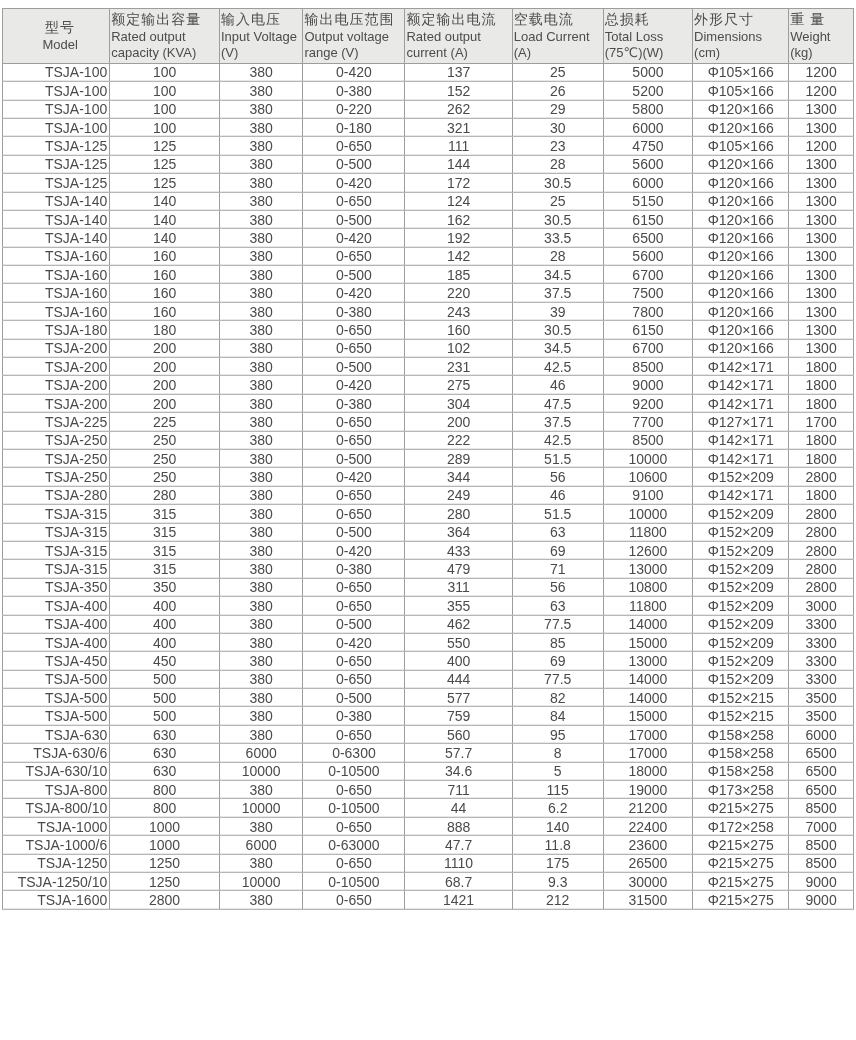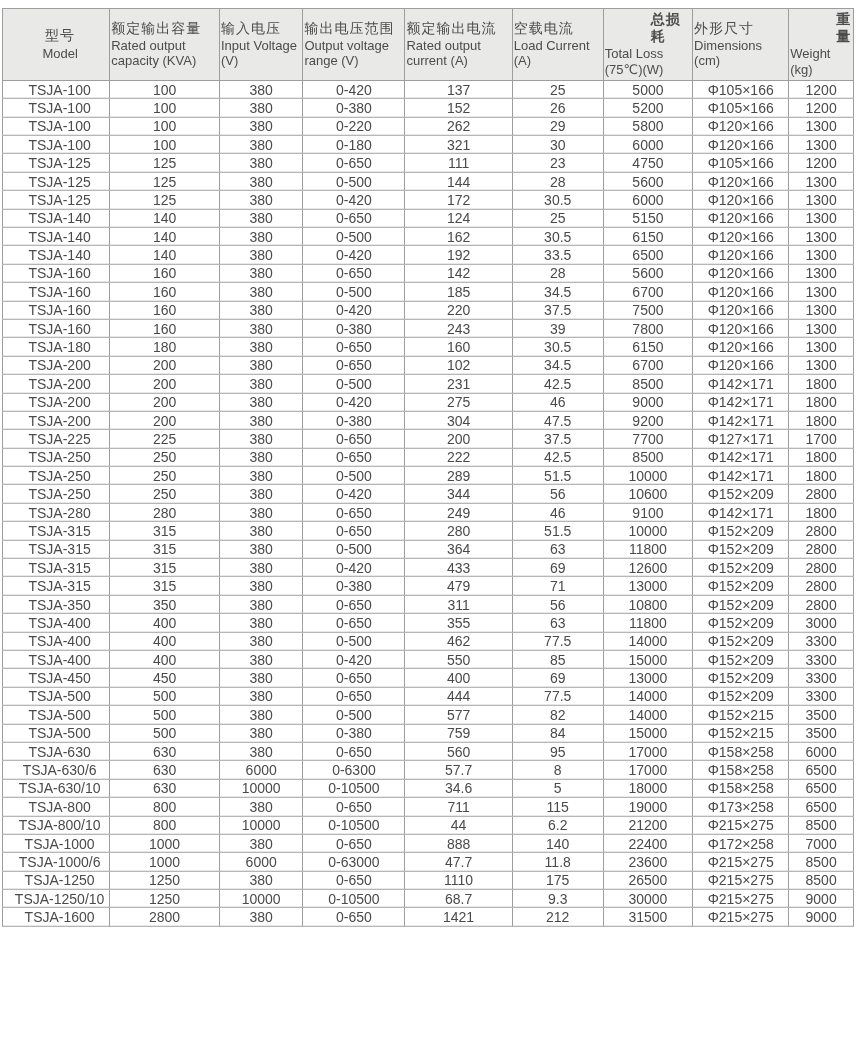--- a/index.html
+++ b/index.html
@@ -39,33 +39,33 @@
     padding: 2px 1px;
     text-align: left;
     white-space: normal;
     color: #4c4c4c;
   }
   thead th .zh {
     font-size: 14px;
     letter-spacing: 1px;
     margin-bottom: 1px;
   }
-  thead th .zh.bold { font-weight: bold; margin-left: 46px; }
+  thead th .zh.bold { font-weight: normal; }
   thead th.left { text-align: center; padding-left: 9px; }
   tbody td {
     height: 18.4px;
     text-align: center;
     font-size: 14px;
     padding: 0 2px;
     border-top: 1px solid #b6b6b6;
     border-bottom: 1px solid #b6b6b6;
     box-shadow: inset 0 -1px 0 #e8e8e8;
     background: #ffffff;
   }
-  tbody td.left { text-align: center; padding-left: 9px; }
+  tbody td.left { text-align: right; padding-left: 9px; }
   
   col.c1 { width: 12.6%; }
   col.c2 { width: 12.9%; }
   col.c3 { width: 9.8%;  }
   col.c4 { width: 12.0%; }
   col.c5 { width: 12.6%; }
   col.c6 { width: 10.7%; }
   col.c7 { width: 10.5%; }
   col.c8 { width: 11.3%; }
   col.c9 { width: 7.6%;  }

